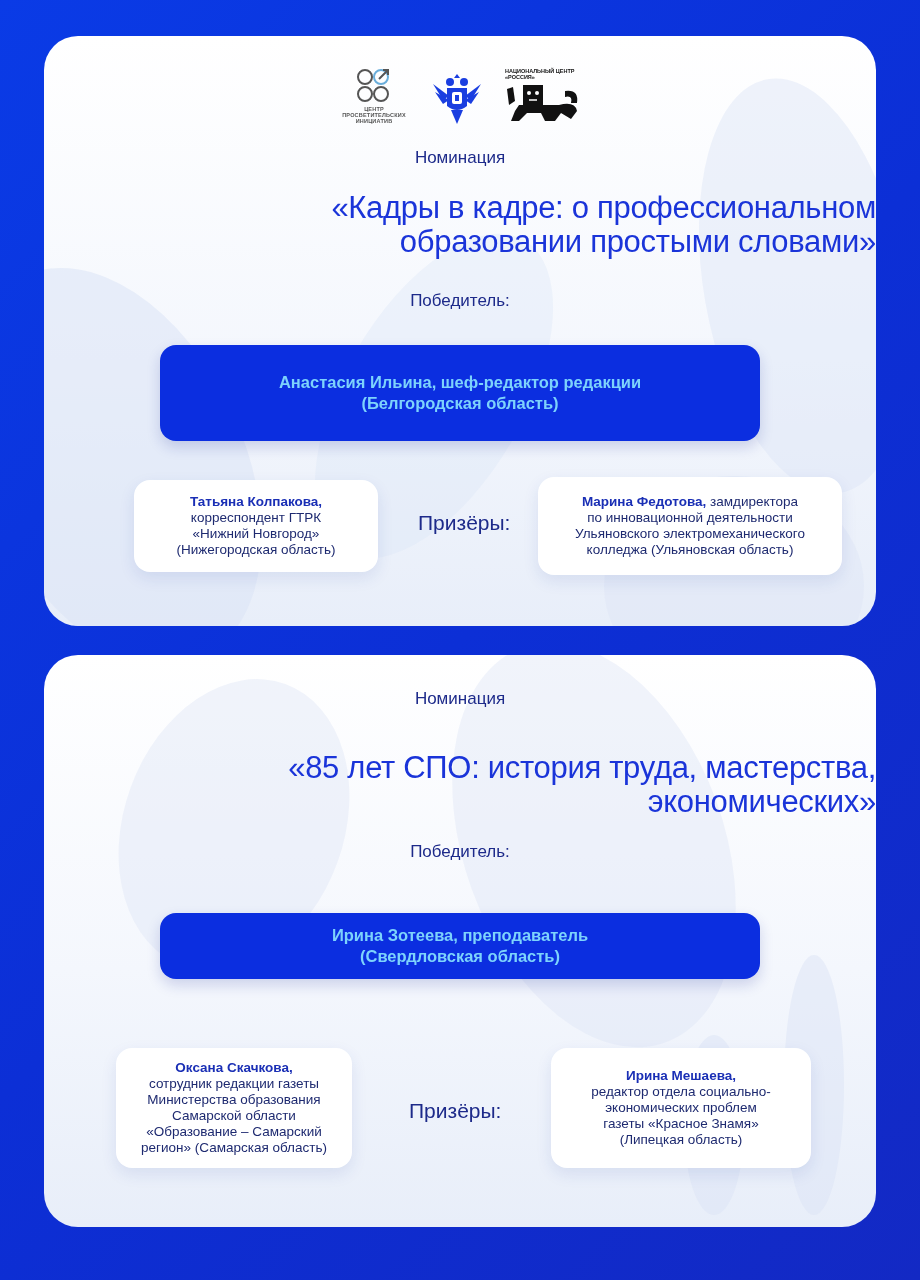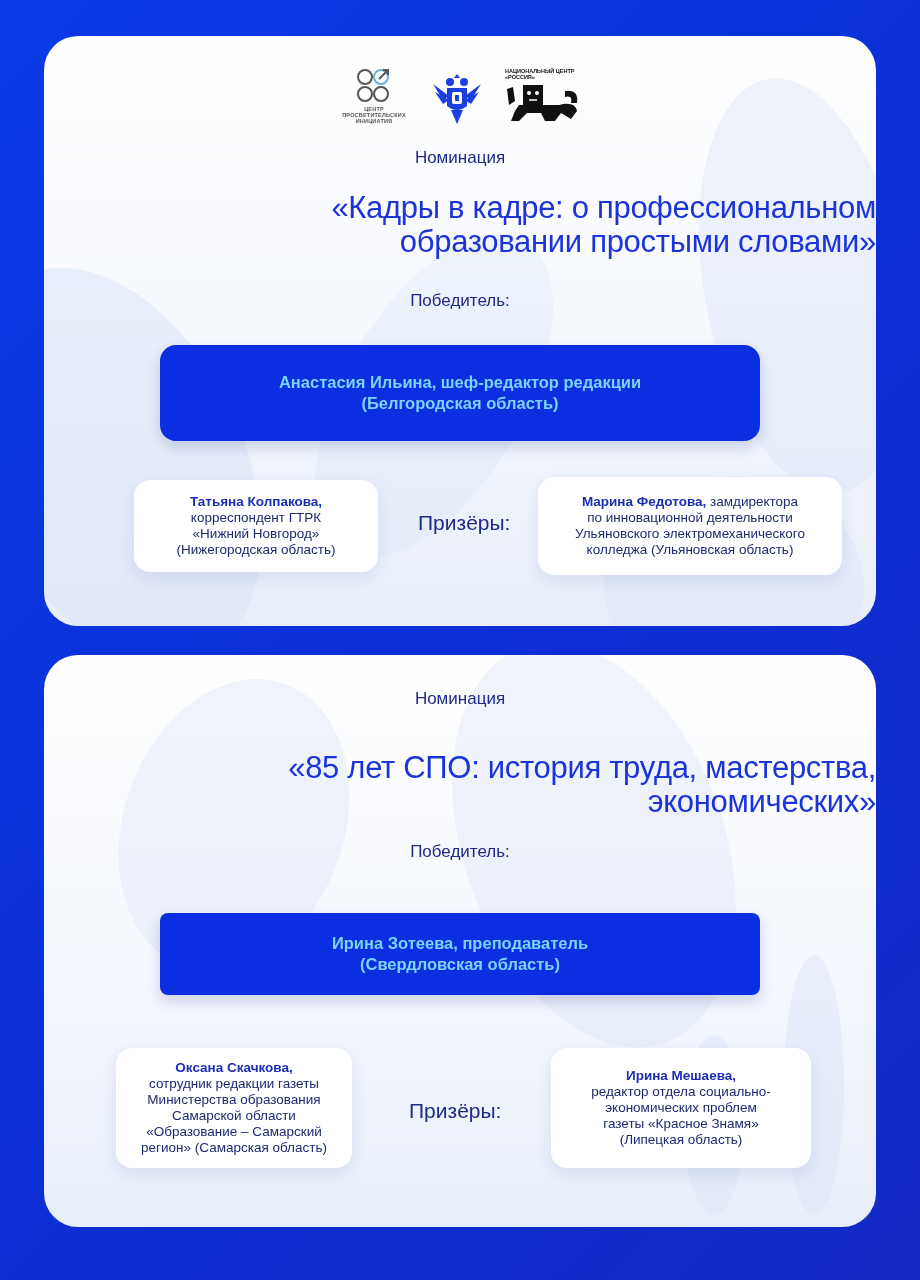--- a/index.html
+++ b/index.html
@@ -170,21 +170,21 @@
   <div class="deco" style="left:640px;top:380px;width:60px;height:180px;opacity:0.5;"></div>
   <div class="deco" style="left:740px;top:300px;width:60px;height:260px;opacity:0.5;"></div>
 
   <div class="label" style="top:34px;">Номинация</div>
   <div class="title" style="top:89px;margin-top:7px;">
     <div>«85 лет СПО: история труда, мастерства,</div>
     <div>экономических»</div>
   </div>
   <div class="label" style="top:187px;">Победитель:</div>
 
-  <div class="winner" style="top:258px;height:82px;border-radius:8px;">
+  <div class="winner" style="top:258px;height:66px;">
     <div>
       <div>Ирина Зотеева, преподаватель</div>
       <div>(Свердловская область)</div>
     </div>
   </div>
 
   <div class="prize" style="left:72px;top:393px;width:236px;height:120px;">
     <b>Оксана Скачкова,</b>
     <div>сотрудник редакции газеты</div>
     <div>Министерства образования</div>

